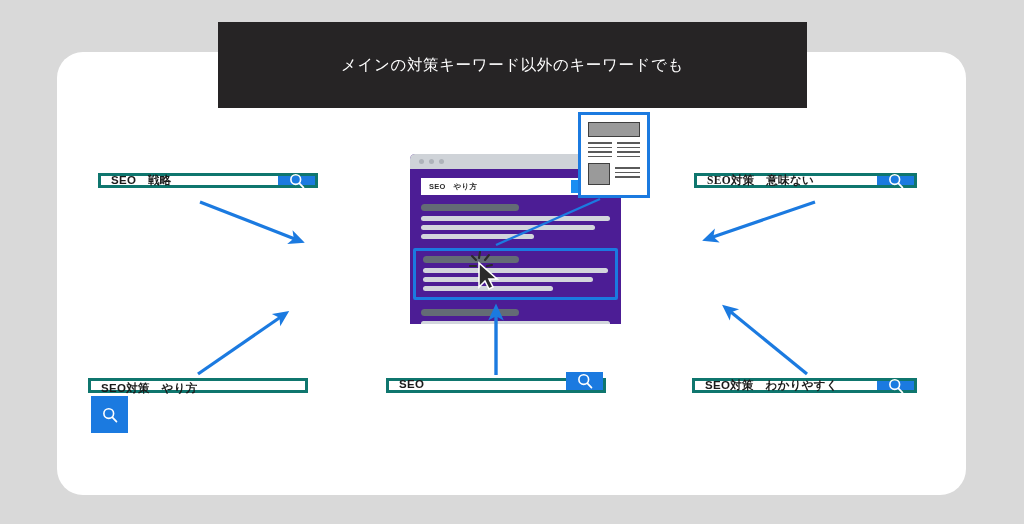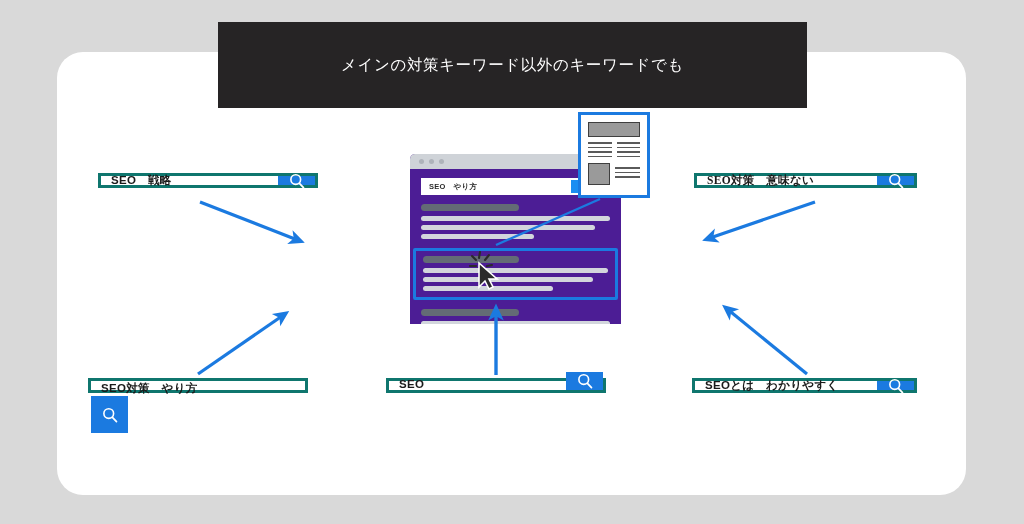--- a/index.html
+++ b/index.html
@@ -356,21 +356,21 @@
     <div class="sb-text">SEO対策　意味ない</div>
     <div class="sb-btn">
       <svg width="18" height="18" viewBox="0 0 20 20">
         <circle cx="8.6" cy="8.4" r="5.4" fill="none" stroke="#ffffff" stroke-width="1.8"></circle>
         <line x1="12.7" y1="12.6" x2="17.2" y2="17.3" stroke="#ffffff" stroke-width="1.9" stroke-linecap="round"></line>
       </svg>
     </div>
   </div>
 
   <div class="searchbox" id="sbox-4">
-    <div class="sb-text">SEOとは　わかりやすく</div>
+    <div class="sb-text">SEO対策　わかりやすく</div>
     <div class="sb-btn">
       <svg width="18" height="18" viewBox="0 0 20 20">
         <circle cx="8.6" cy="8.4" r="5.4" fill="none" stroke="#ffffff" stroke-width="1.8"></circle>
         <line x1="12.7" y1="12.6" x2="17.2" y2="17.3" stroke="#ffffff" stroke-width="1.9" stroke-linecap="round"></line>
       </svg>
     </div>
   </div>
 
   <svg class="arrows">
     <defs>

